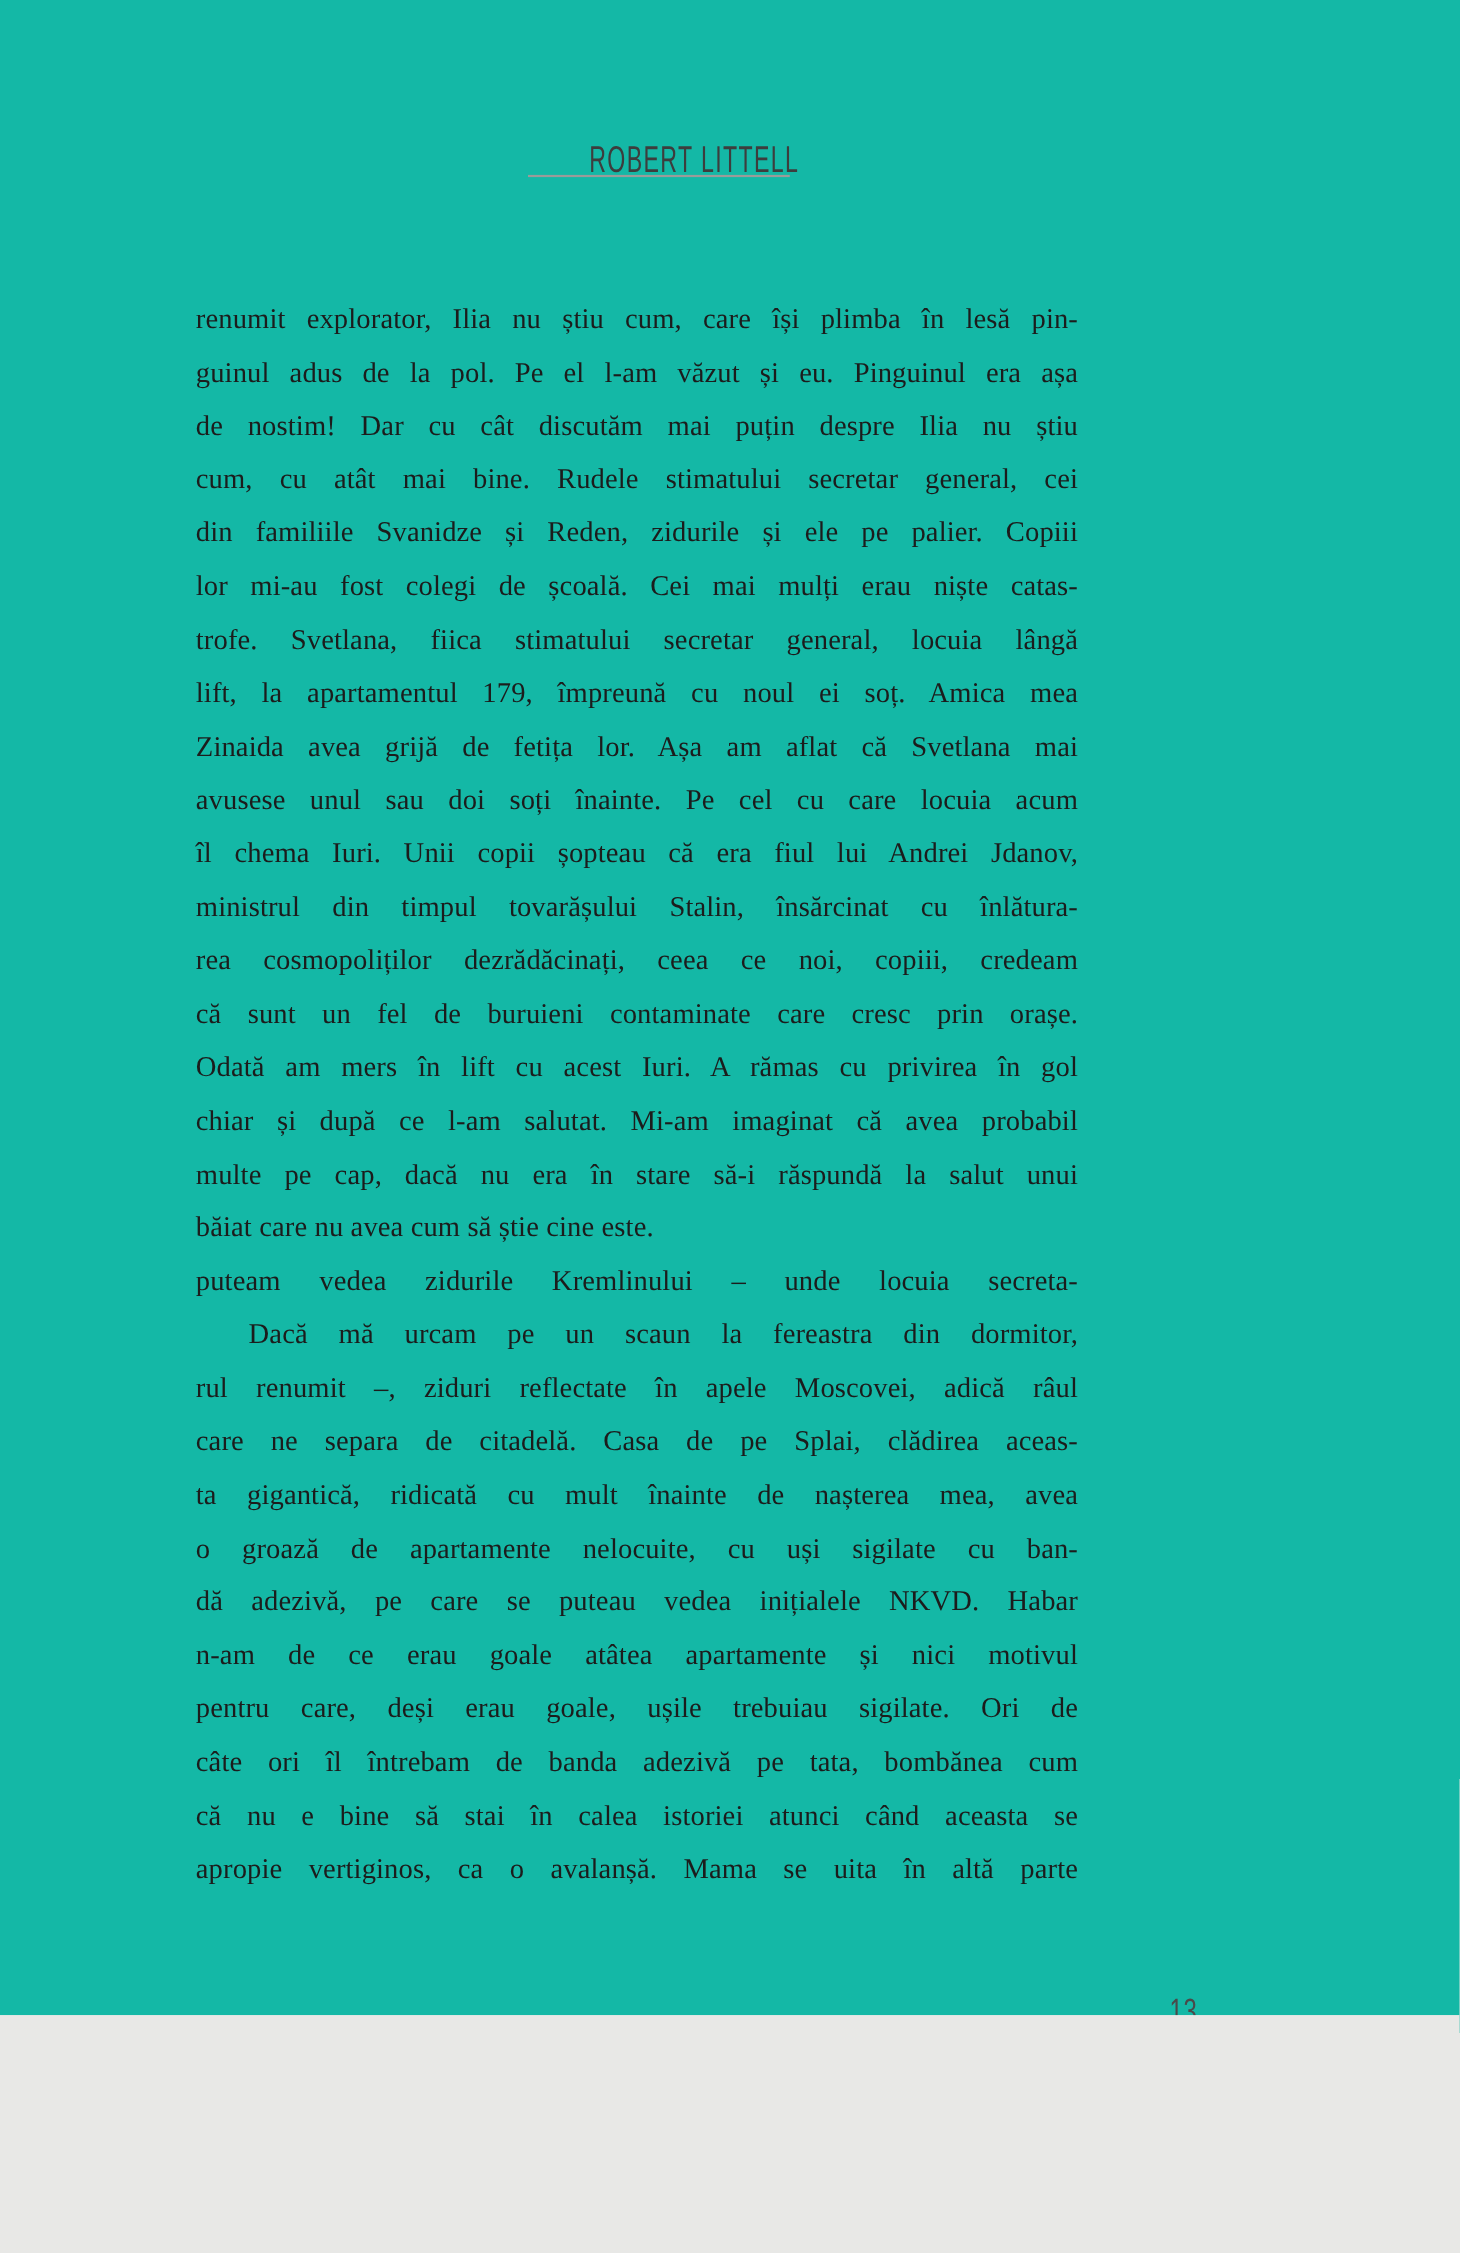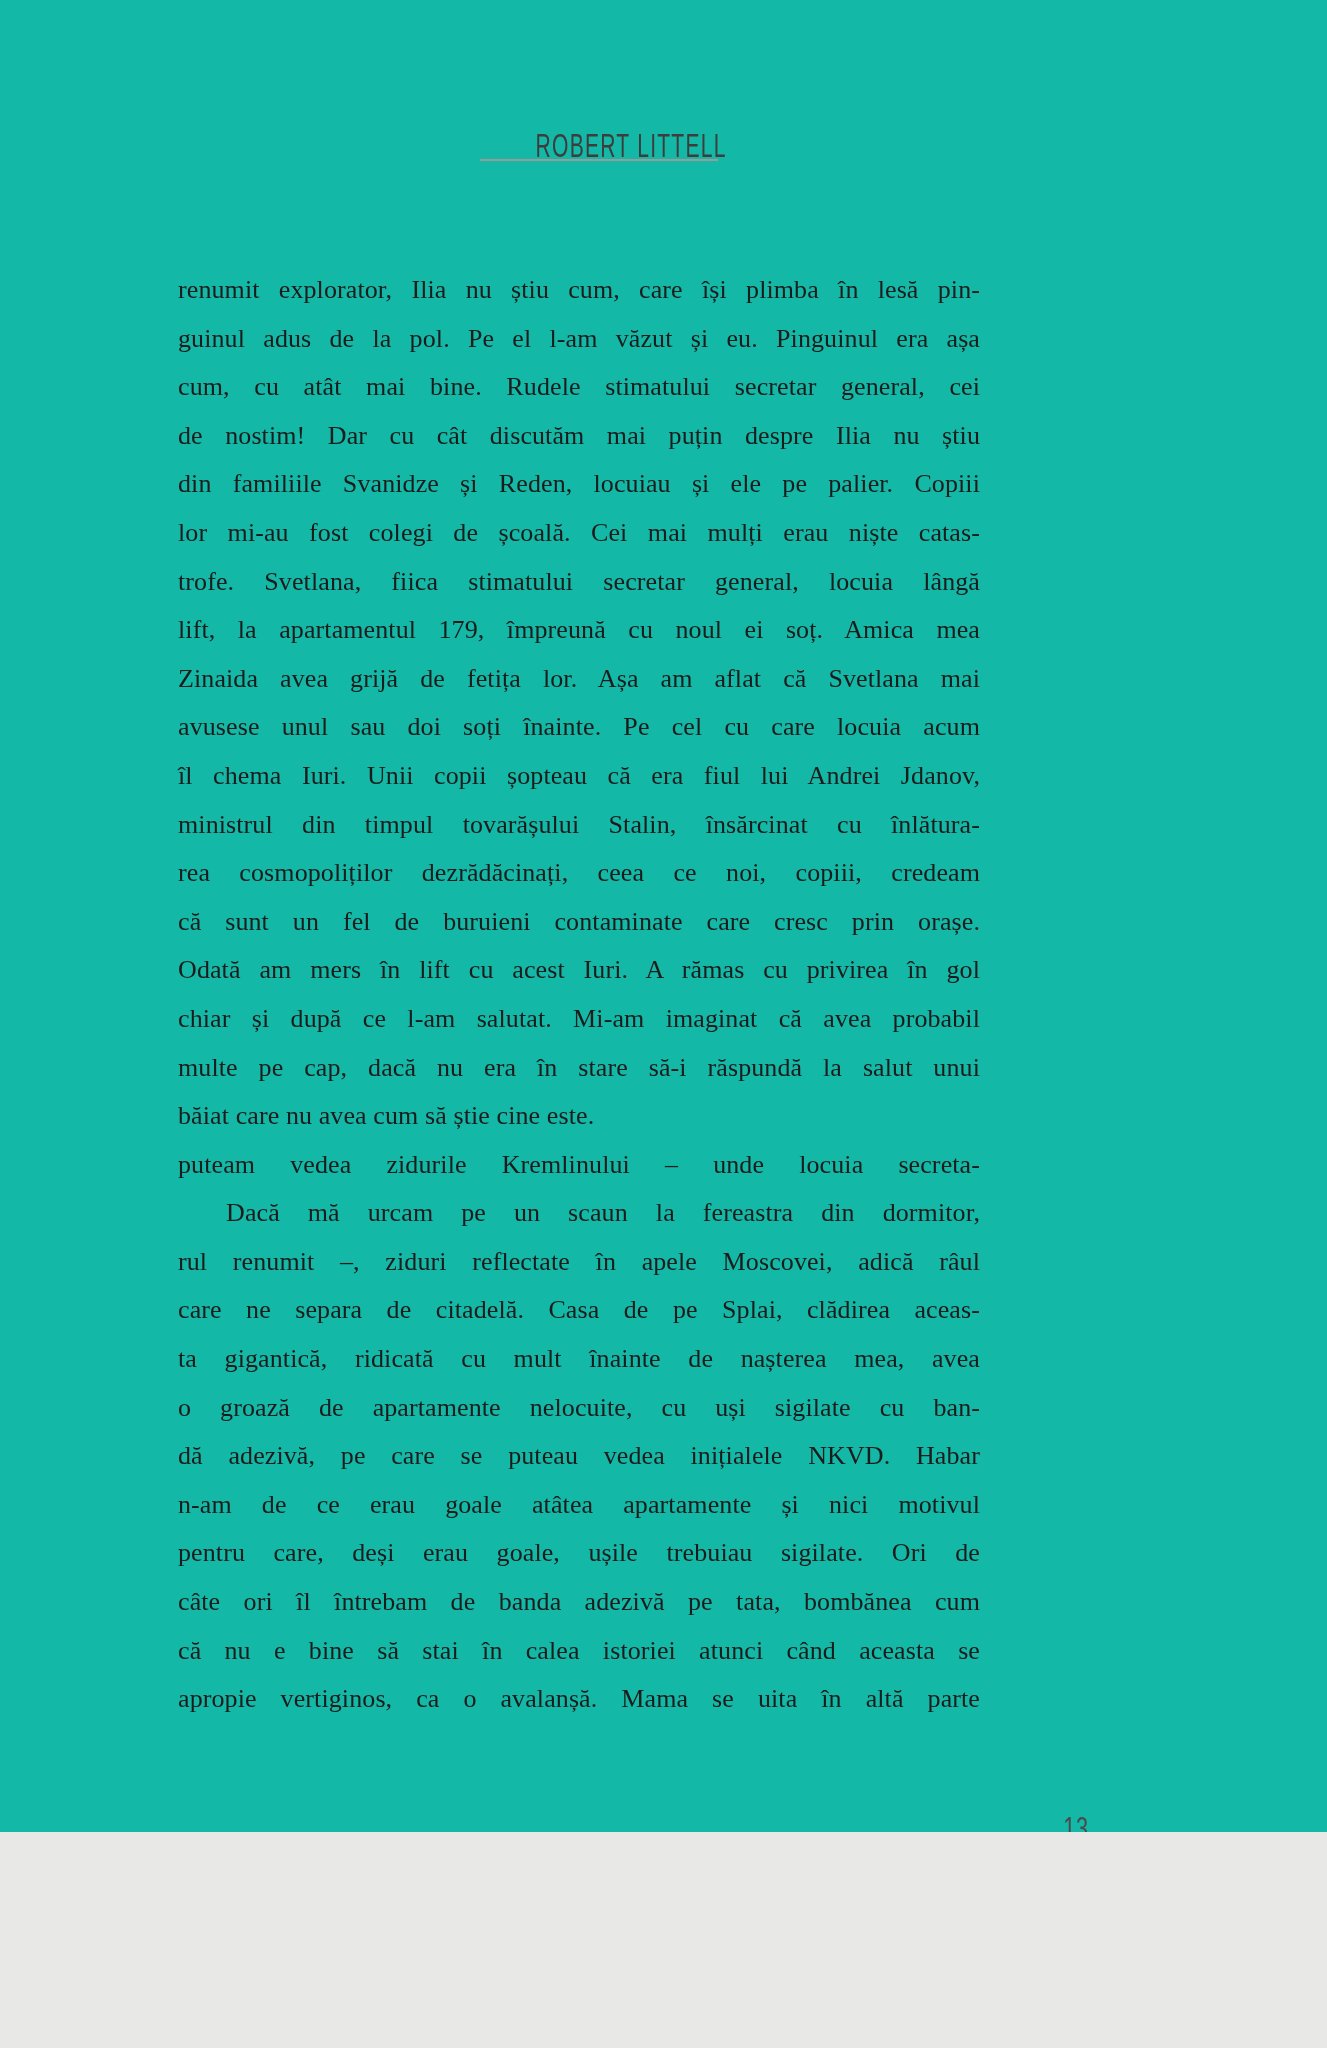--- a/index.html
+++ b/index.html
@@ -90,23 +90,23 @@
 
   <div class="running-header">
     <span class="header-text">ROBERT LITTELL</span>
   </div>
 
   <div class="header-rule"></div>
 
   <div class="body-text">
       <div class="line">renumit explorator, Ilia nu știu cum, care își plimba în lesă pin-</div>
       <div class="line">guinul adus de la pol. Pe el l-am văzut și eu. Pinguinul era așa</div>
+      <div class="line">de nostim! Dar cu cât discutăm mai puțin despre Ilia nu știu</div>
       <div class="line">cum, cu atât mai bine. Rudele stimatului secretar general, cei</div>
-      <div class="line">de nostim! Dar cu cât discutăm mai puțin despre Ilia nu știu</div>
-      <div class="line">din familiile Svanidze și Reden, locuiau și ele pe palier. Copiii</div>
+      <div class="line">din familiile Svanidze și Reden, zidurile și ele pe palier. Copiii</div>
       <div class="line">lor mi-au fost colegi de școală. Cei mai mulți erau niște catas-</div>
       <div class="line">trofe. Svetlana, fiica stimatului secretar general, locuia lângă</div>
       <div class="line">lift, la apartamentul 179, împreună cu noul ei soț. Amica mea</div>
       <div class="line">Zinaida avea grijă de fetița lor. Așa am aflat că Svetlana mai</div>
       <div class="line">avusese unul sau doi soți înainte. Pe cel cu care locuia acum</div>
       <div class="line">îl chema Iuri. Unii copii șopteau că era fiul lui Andrei Jdanov,</div>
       <div class="line">ministrul din timpul tovarășului Stalin, însărcinat cu înlătura-</div>
       <div class="line">rea cosmopoliților dezrădăcinați, ceea ce noi, copiii, credeam</div>
       <div class="line">că sunt un fel de buruieni contaminate care cresc prin orașe.</div>
       <div class="line">Odată am mers în lift cu acest Iuri. A rămas cu privirea în gol</div>

